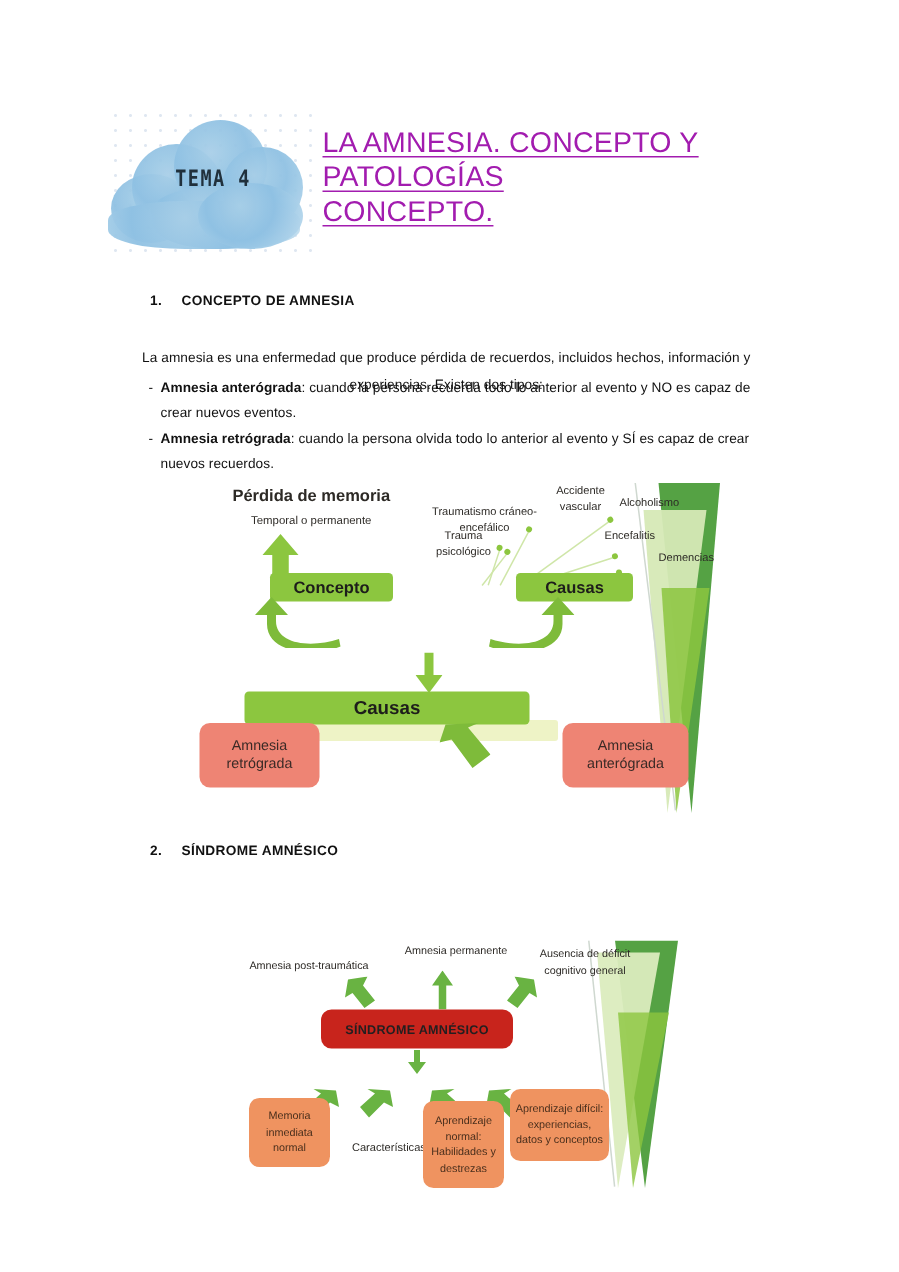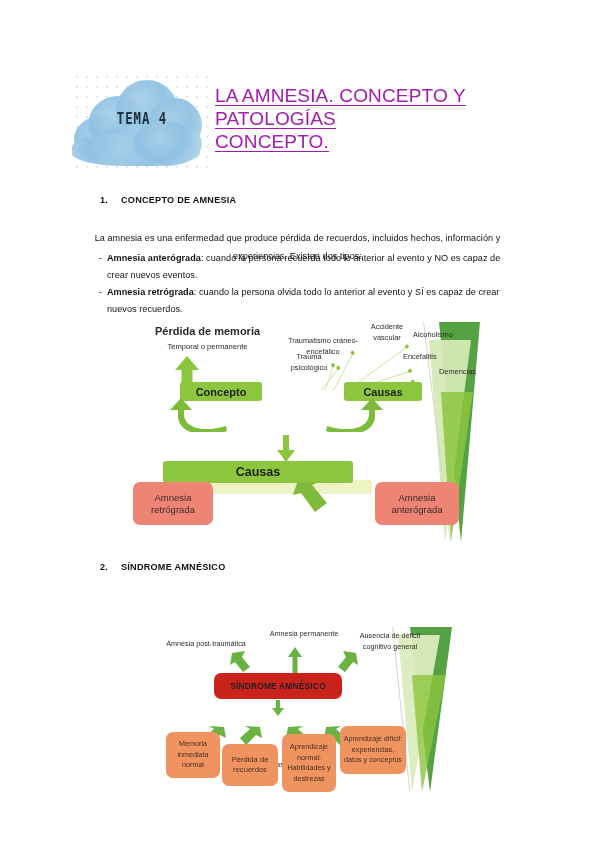--- a/index.html
+++ b/index.html
@@ -229,18 +229,17 @@
       <path d="M20 1 L22 12 L16 9 L6 19 L0 12 L10 3 L5 0 Z" fill="#69b342"></path>
     </svg>
     <svg class="arrow" style="left:134px;top:99px;" width="22" height="20" viewBox="0 0 22 20">
       <path d="M2 1 L0 12 L6 9 L16 19 L22 12 L12 3 L17 0 Z" fill="#69b342"></path>
     </svg>
     <svg class="arrow" style="left:172px;top:99px;" width="22" height="20" viewBox="0 0 22 20">
       <path d="M2 1 L0 12 L6 9 L16 19 L22 12 L12 3 L17 0 Z" fill="#69b342"></path>
     </svg>
 
     <div class="obox" style="left:14px;top:105px;width:54px;height:46px;font-size:7.2px;">Memoria inmediata normal</div>
-    <div class="obox" style="left:70px;top:117px;width:56px;height:42px;font-size:7.6px;">Pérdida de recuerdos</div>
     <div class="obox" style="left:130px;top:107px;width:54px;height:58px;font-size:7.2px;padding:0 3px;box-sizing:border-box;">Aprendizaje normal: Habilidades y destrezas</div>
     <div class="obox" style="left:188px;top:99px;width:66px;height:48px;font-size:7.2px;padding:0 3px;box-sizing:border-box;">Aprendizaje difícil: experiencias, datos y conceptos</div>
   </div>
 
 </div>
 
 </body></html>

